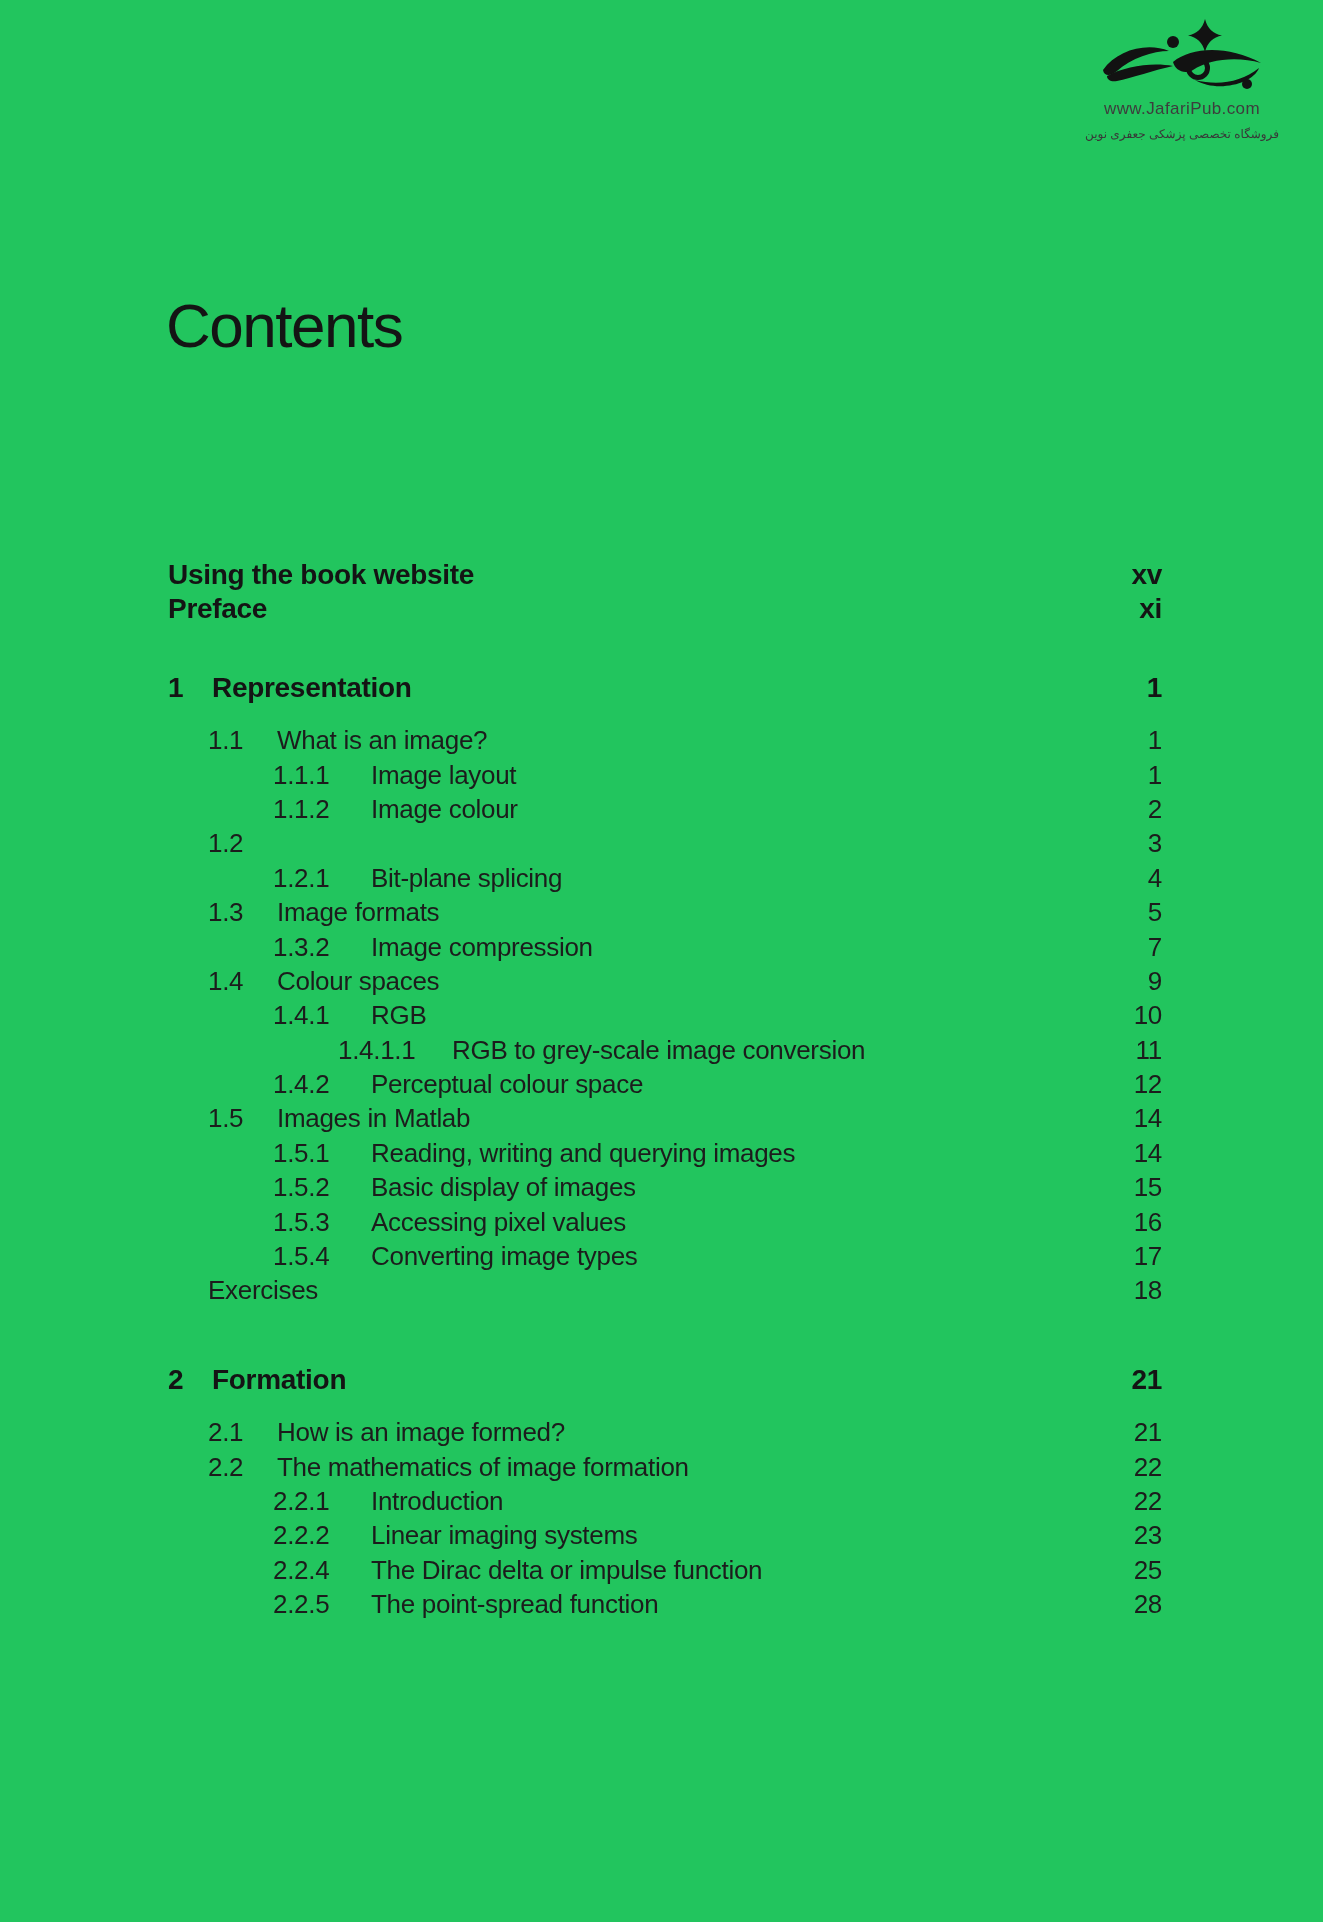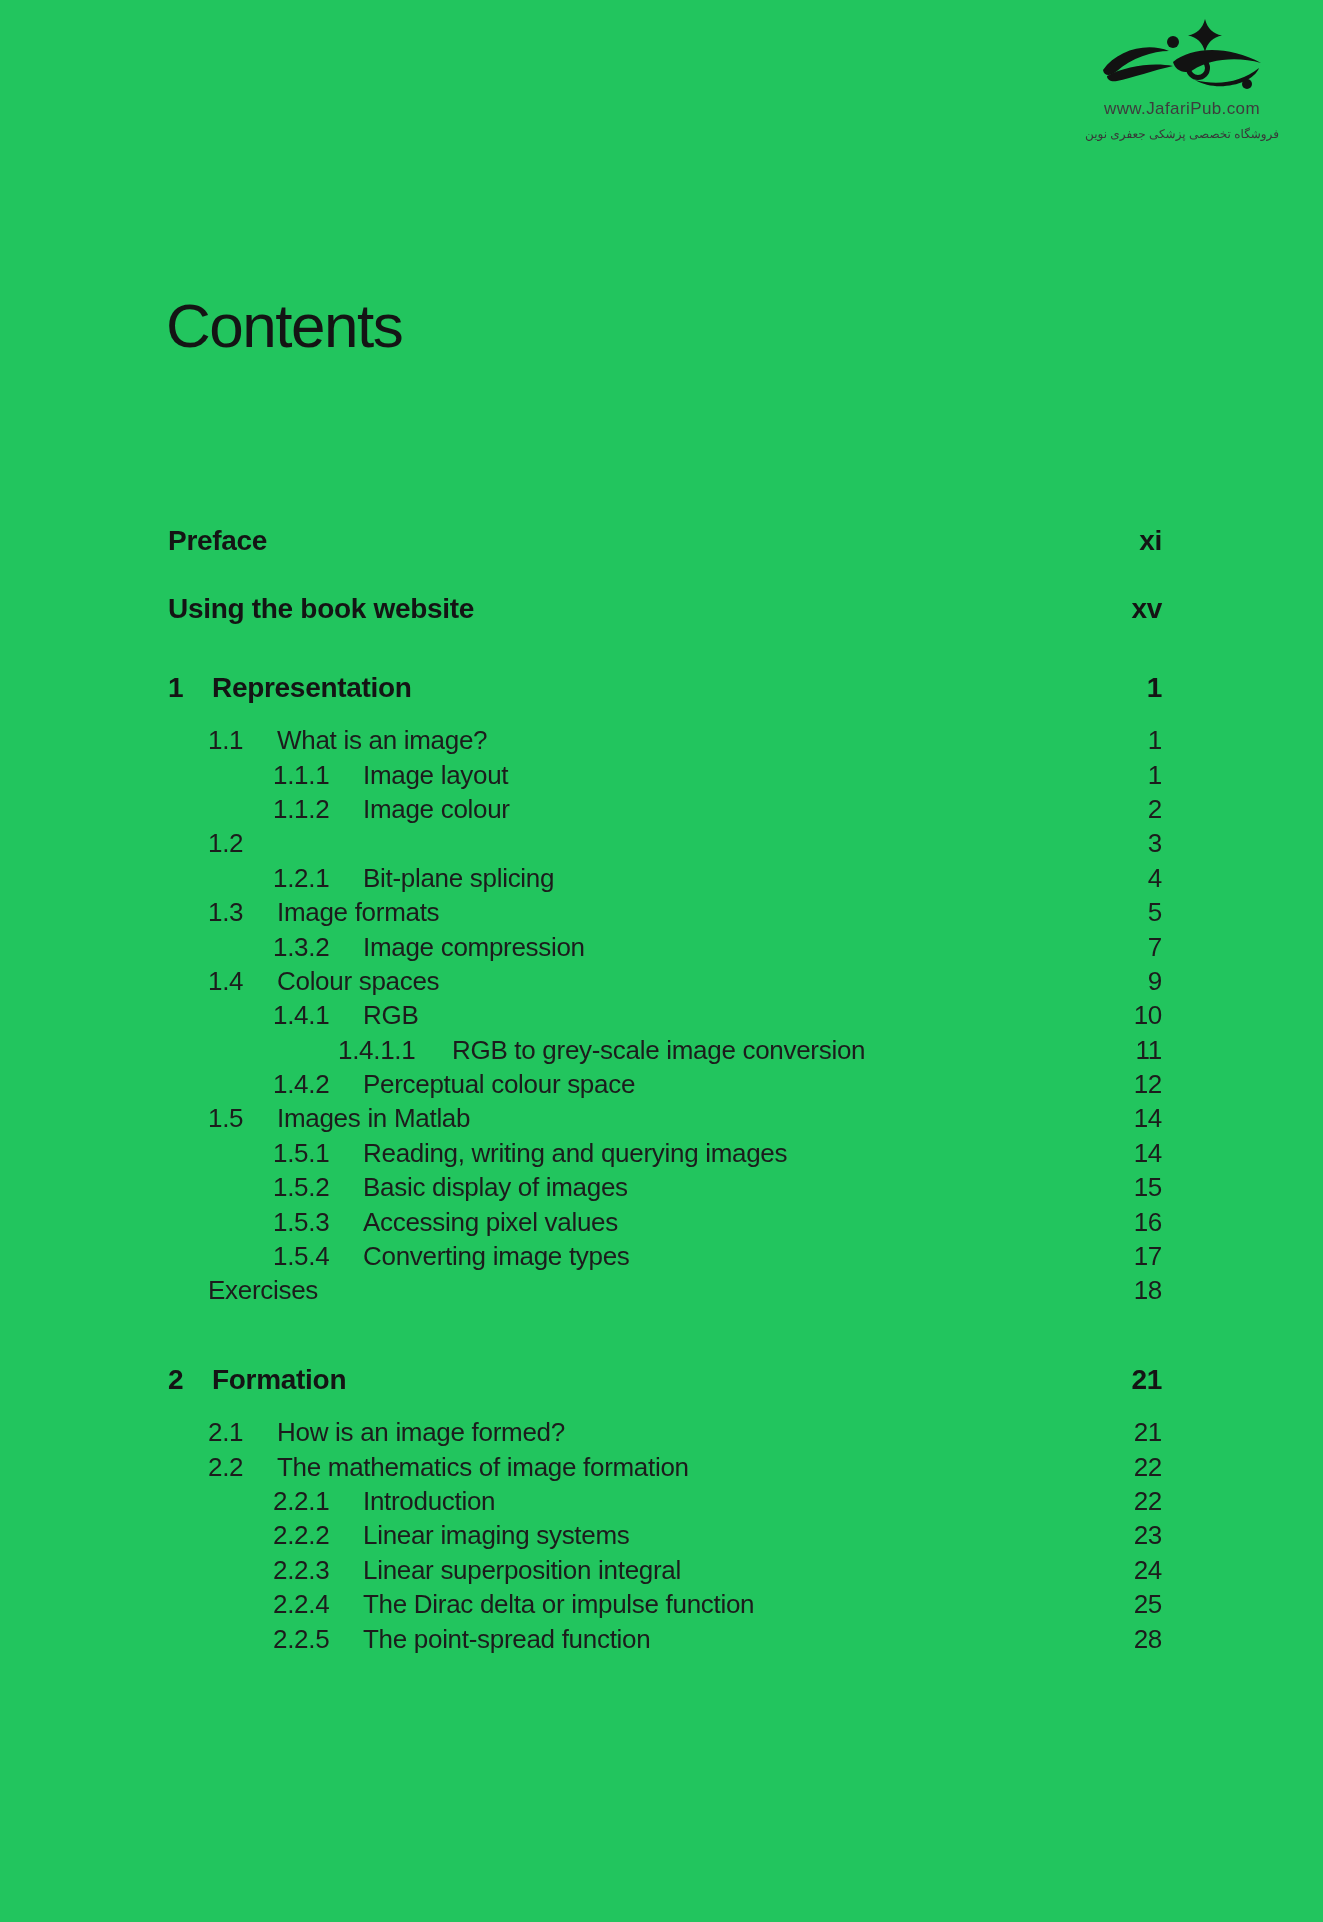--- a/index.html
+++ b/index.html
@@ -35,21 +35,21 @@
   }
   .toc-row.bold { font-weight:bold; font-size:28px; color:#141414; }
   .toc-num   { flex:0 0 auto; white-space:nowrap; }
   .toc-title { flex:0 1 auto; white-space:nowrap; }
   .toc-fill  { flex:1 1 auto; }
   .toc-page  { flex:0 0 auto; text-align:right; white-space:nowrap; }
 
   .lvl-front   { padding-left:0; }
   .lvl-chapter { padding-left:0; }
   .lvl-l1      { padding-left:40px; }
-  .lvl-l2      { padding-left:105px; }
+  .lvl-l2      { padding-left:105px;gap:8px; }
   .lvl-l3      { padding-left:170px;align-items:center; }
   .lvl-plain   { padding-left:40px; }
 
   .lvl-chapter .toc-num { width:44px; }
   .lvl-l1 .toc-num      { width:69px; }
   .lvl-l2 .toc-num      { width:90px; }
   .lvl-l3 .toc-num      { width:114px; }
 </style>
 </head>
 <body>
@@ -73,29 +73,29 @@
 
       <circle cx="146" cy="66" r="5"></circle>
     </svg>
     <div class="brand-site">www.JafariPub.com</div>
     <div class="brand-tagline">فروشگاه تخصصی پزشکی جعفری نوین</div>
   </div>
 
   <div class="page-title">Contents</div>
 
   <div class="toc" id="toc">
+      <div class="toc-row lvl-front bold" style="margin-top: 34px;">
+        <span class="toc-title">Using the book website</span>
+        <span class="toc-fill"></span>
+        <span class="toc-page">xv</span>
+      </div>
       <div class="toc-row lvl-front bold">
         <span class="toc-title">Preface</span>
         <span class="toc-fill"></span>
         <span class="toc-page">xi</span>
-      </div>
-      <div class="toc-row lvl-front bold" style="margin-top: 34px;">
-        <span class="toc-title">Using the book website</span>
-        <span class="toc-fill"></span>
-        <span class="toc-page">xv</span>
       </div>
       <div class="toc-row lvl-chapter bold" style="margin-top: 44px;">
         <span class="toc-num">1</span>
         <span class="toc-title">Representation</span>
         <span class="toc-fill"></span>
         <span class="toc-page">1</span>
       </div>
       <div class="toc-row lvl-l1" style="margin-top: 18px;">
         <span class="toc-num">1.1</span>
         <span class="toc-title">What is an image?</span>
@@ -220,26 +220,20 @@
         <span class="toc-fill"></span>
         <span class="toc-page">22</span>
       </div>
       <div class="toc-row lvl-l2">
         <span class="toc-num">2.2.2</span>
         <span class="toc-title">Linear imaging systems</span>
         <span class="toc-fill"></span>
         <span class="toc-page">23</span>
       </div>
       <div class="toc-row lvl-l2">
-        <span class="toc-num">2.2.3</span>
-        <span class="toc-title">Linear superposition integral</span>
-        <span class="toc-fill"></span>
-        <span class="toc-page">24</span>
-      </div>
-      <div class="toc-row lvl-l2">
         <span class="toc-num">2.2.4</span>
         <span class="toc-title">The Dirac delta or impulse function</span>
         <span class="toc-fill"></span>
         <span class="toc-page">25</span>
       </div>
       <div class="toc-row lvl-l2">
         <span class="toc-num">2.2.5</span>
         <span class="toc-title">The point-spread function</span>
         <span class="toc-fill"></span>
         <span class="toc-page">28</span>

